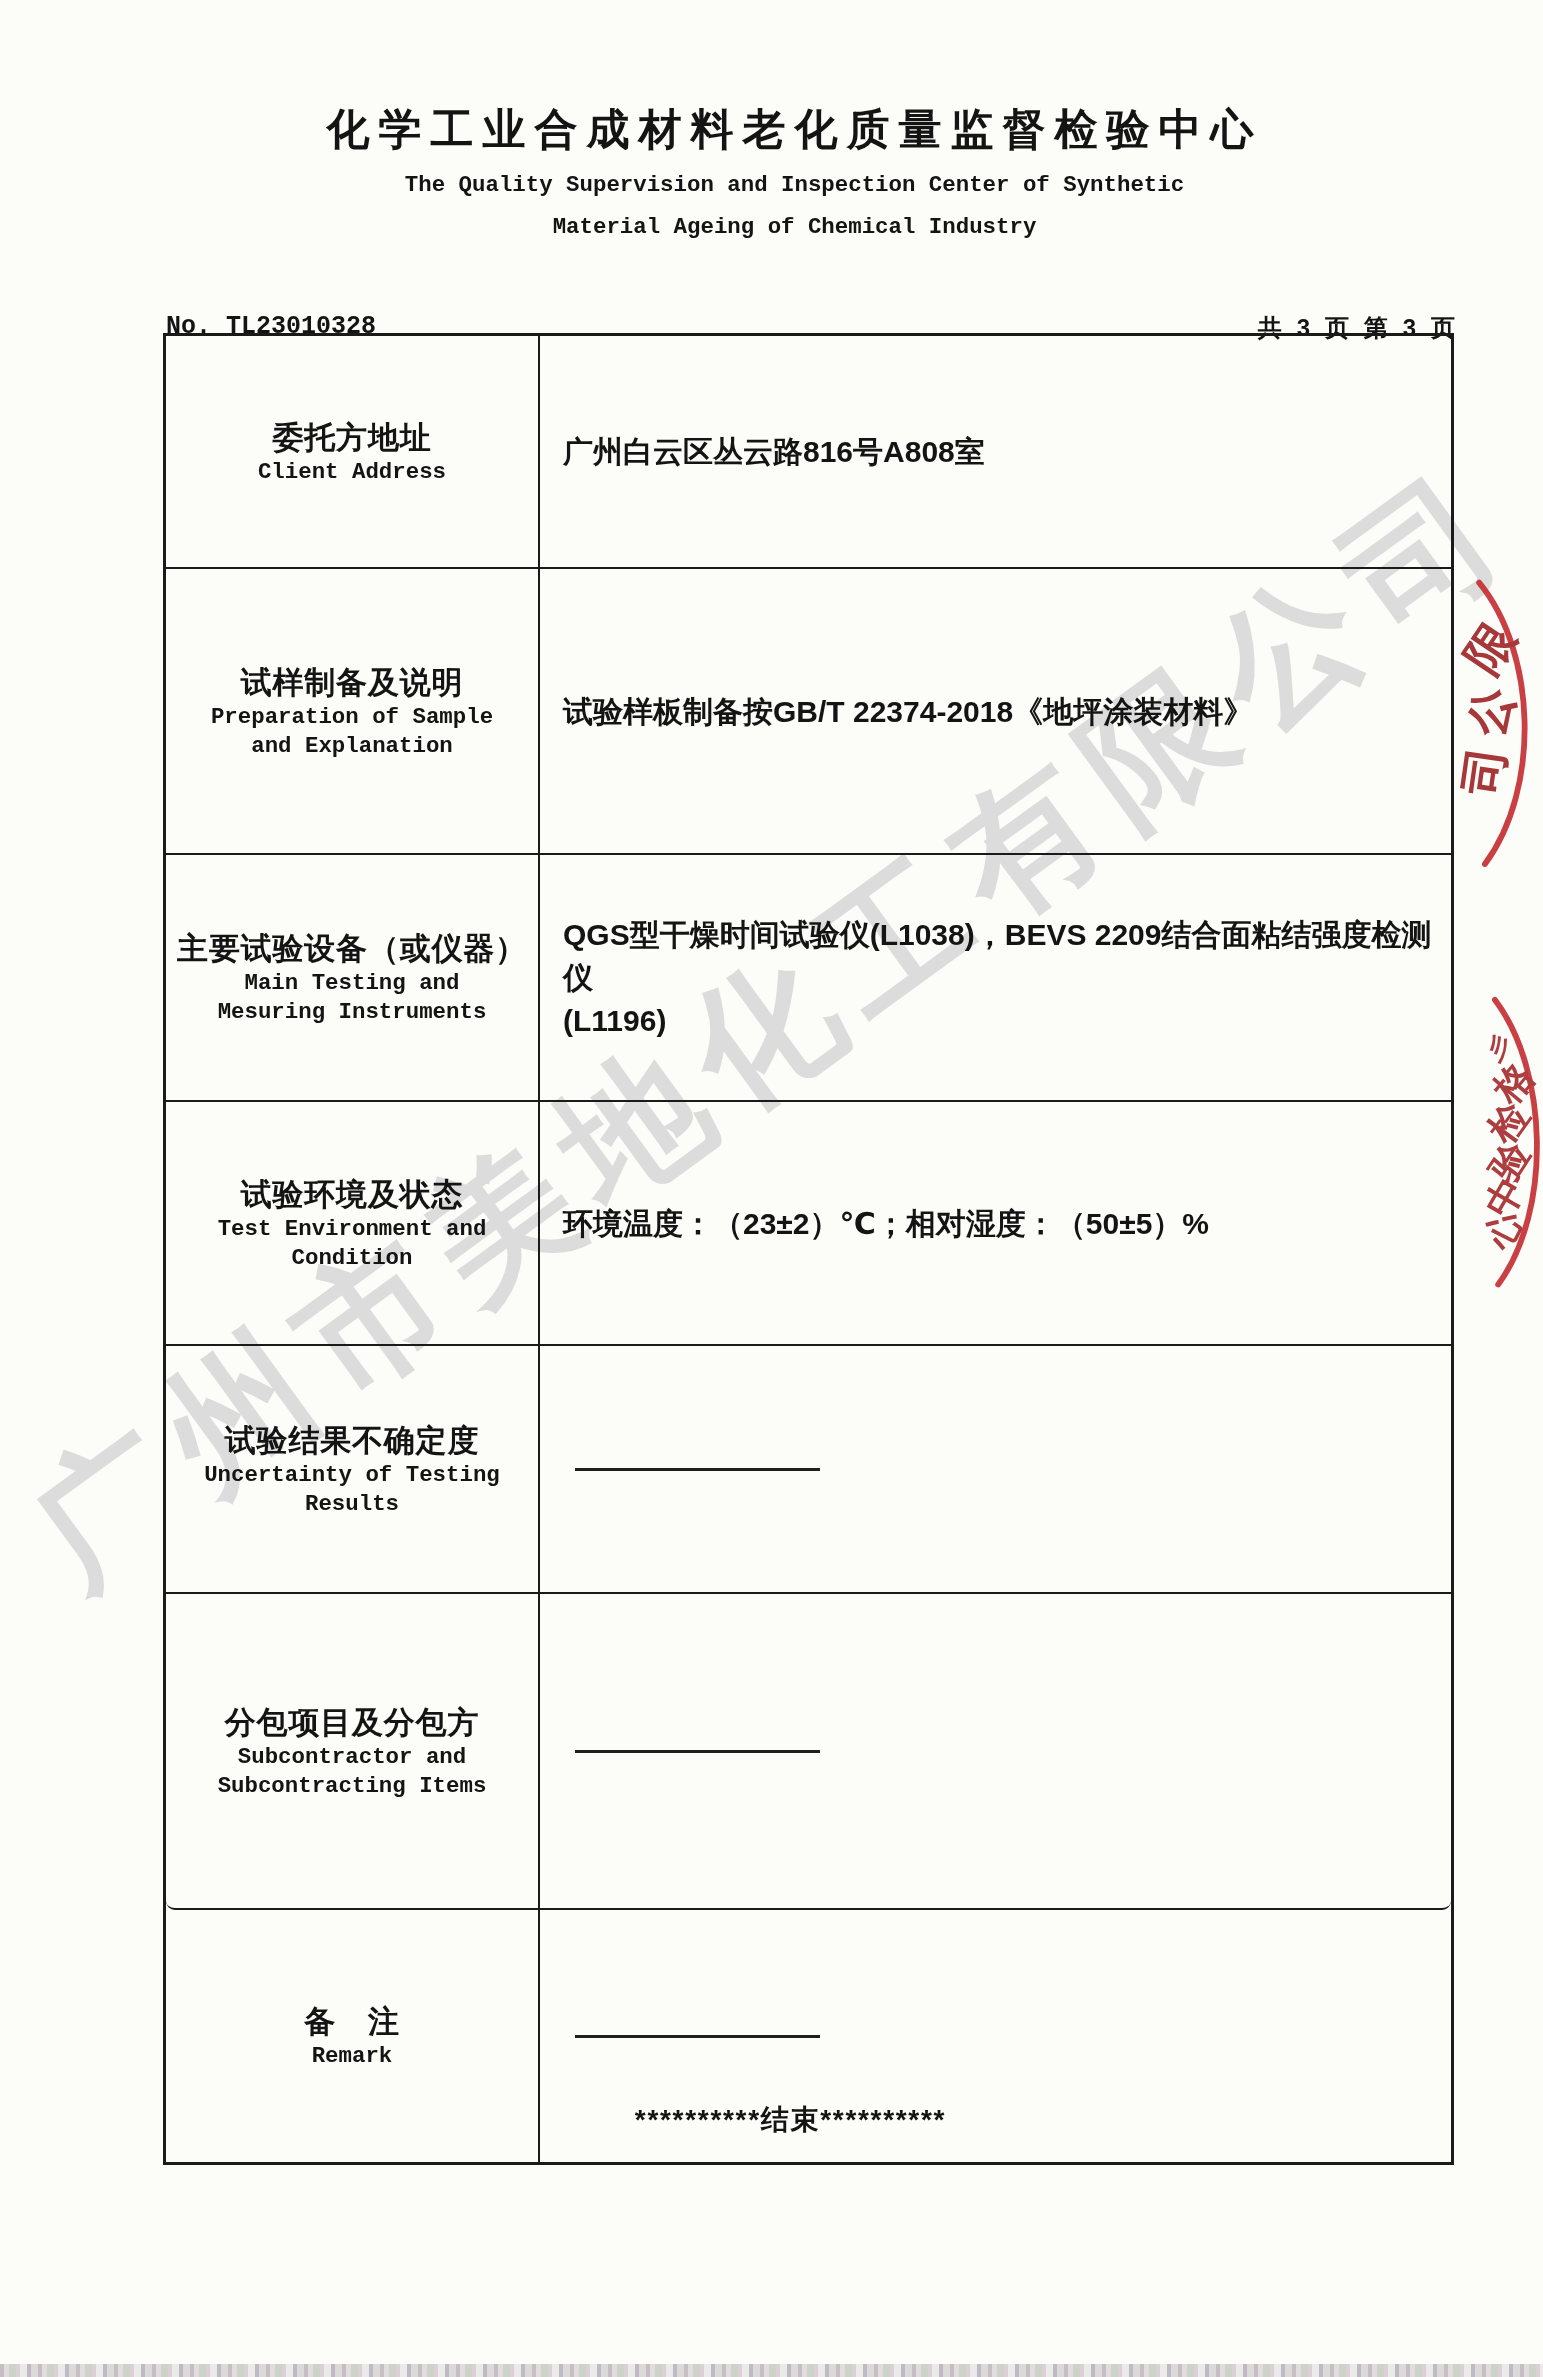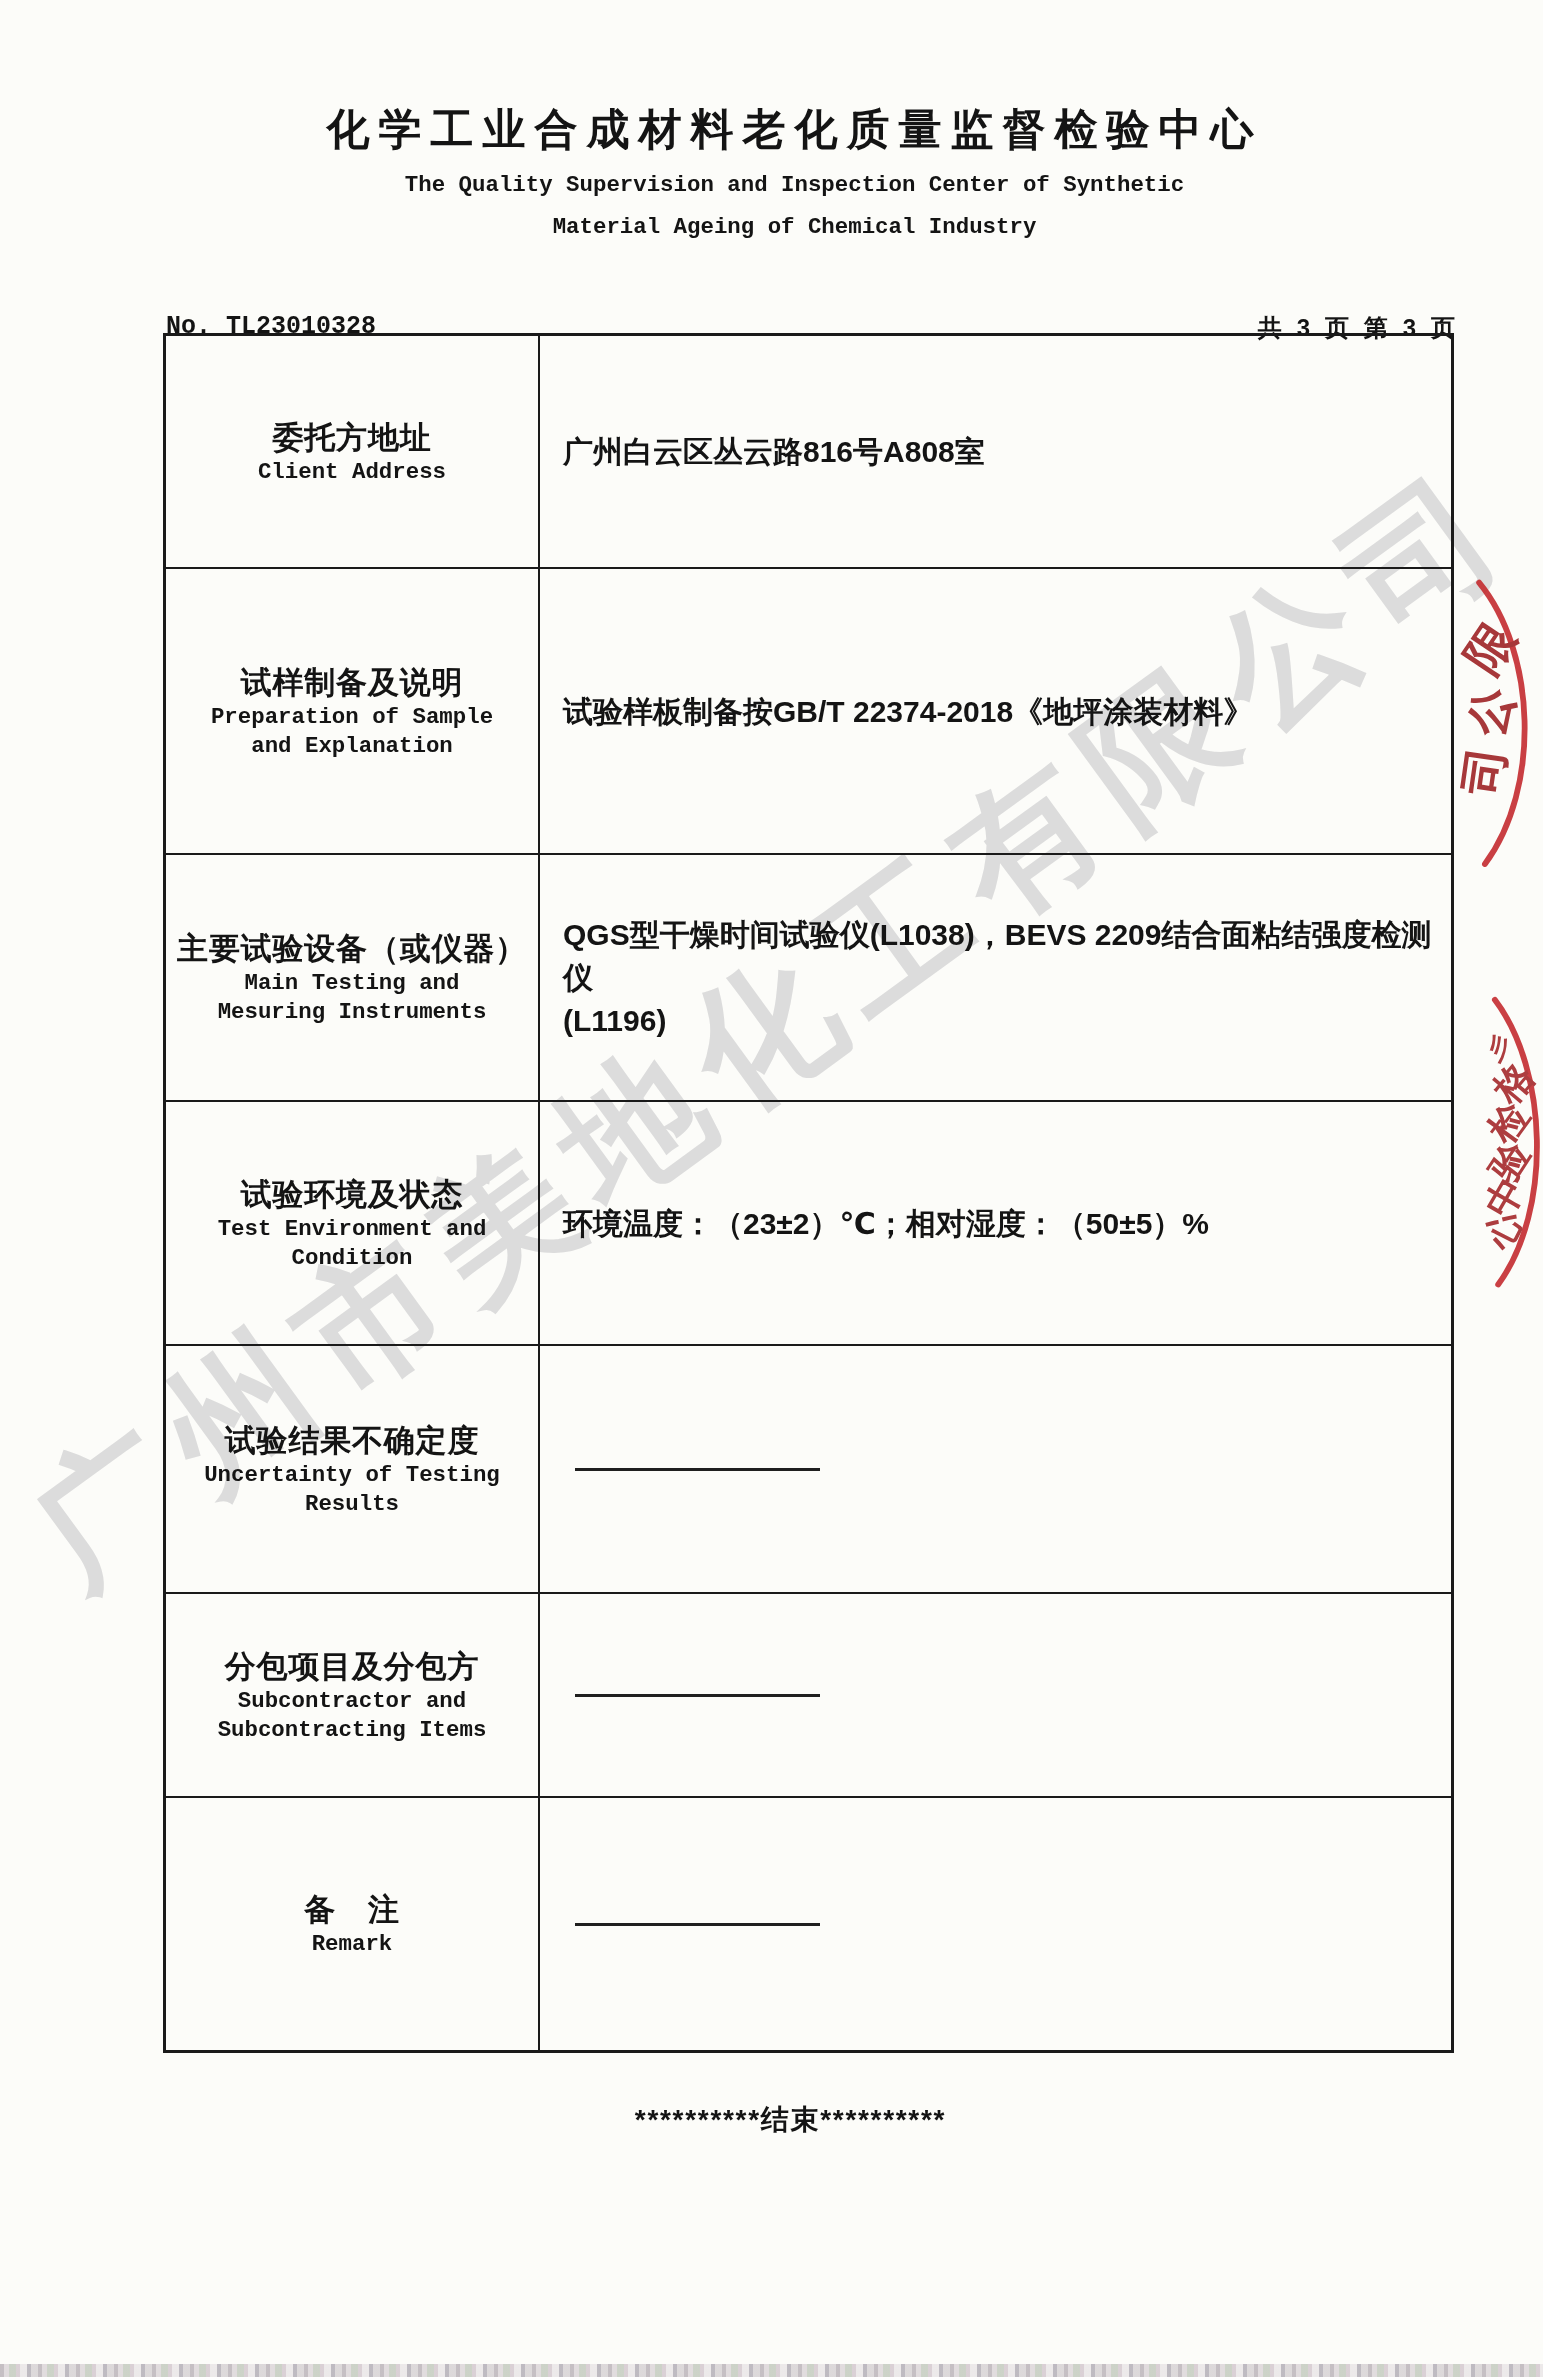--- a/index.html
+++ b/index.html
@@ -41,21 +41,21 @@
     display:flex;flex-direction:column;
     z-index:2;background:transparent;
   }
   .trow{display:flex;flex:none;border-bottom:2.5px solid #1a1a1a;box-sizing:border-box;}
   .trow:last-child{border-bottom:none;}
   .trow:nth-child(1){height:233px;}
   .trow:nth-child(2){height:286px;}
   .trow:nth-child(3){height:247px;}
   .trow:nth-child(4){height:244px;}
   .trow:nth-child(5){height:248px;}
-  .trow:nth-child(6){height:204px;}
+  .trow:nth-child(6){height:316px;border-radius:9px;}
   .trow:nth-child(7){height:252px;}
   .cell{box-sizing:border-box;}
   .cell.lab{
     width:374px;flex:none;border-right:2.5px solid #1a1a1a;
     display:flex;flex-direction:column;justify-content:center;align-items:center;
     text-align:center;padding:0 6.6px;
   }
   .cell.val{
     flex:1;display:flex;align-items:center;
     padding-left:23px;

